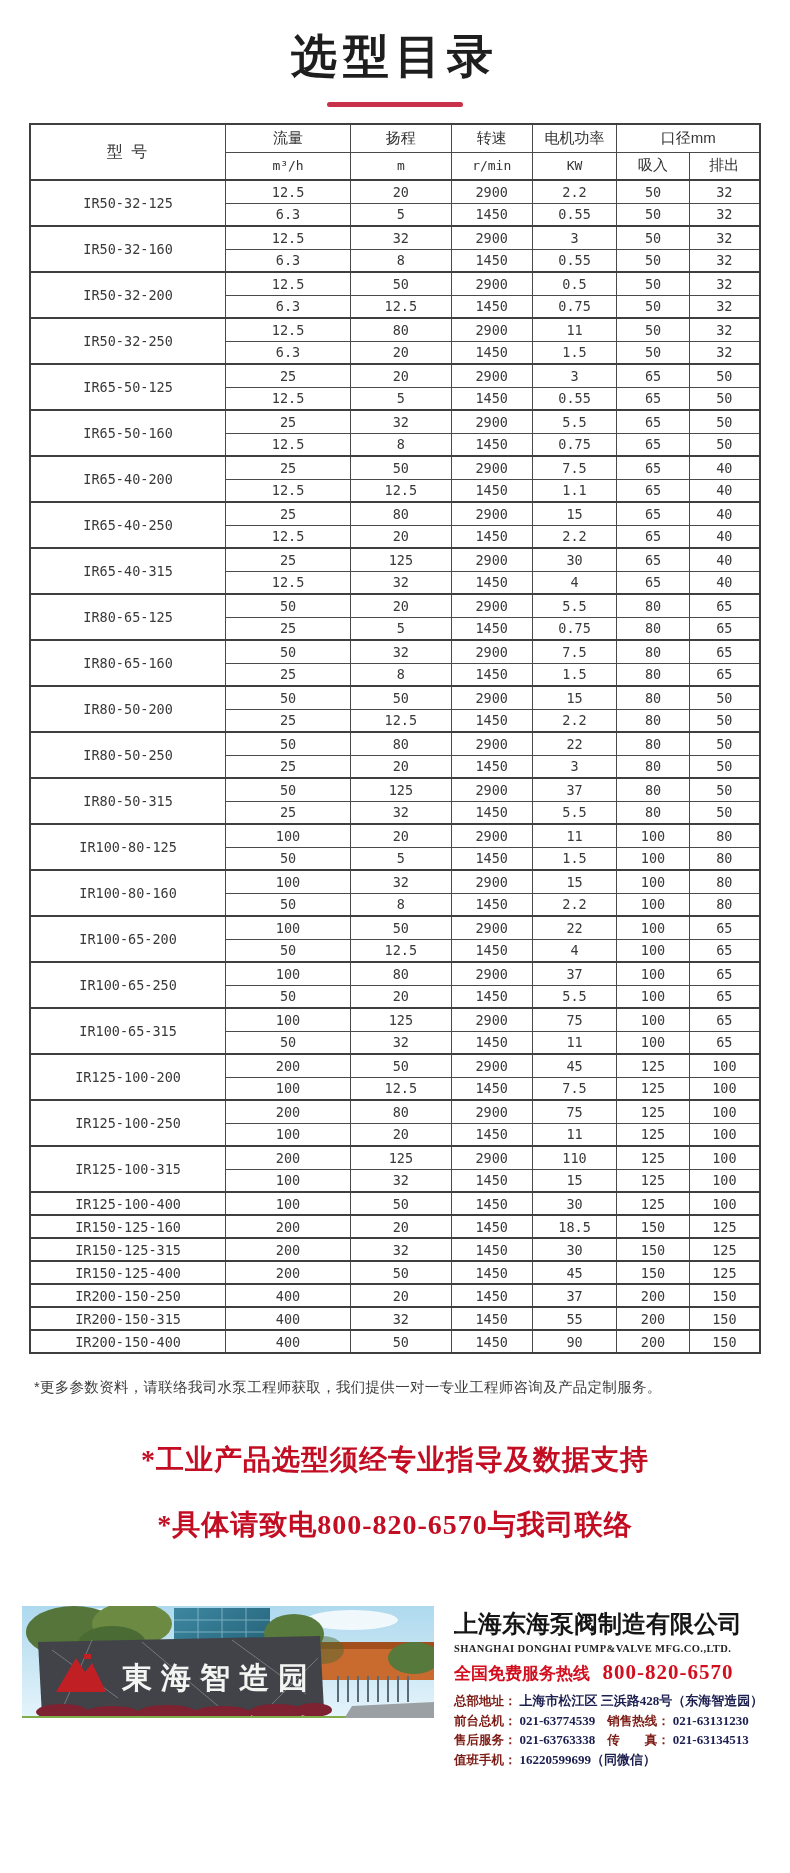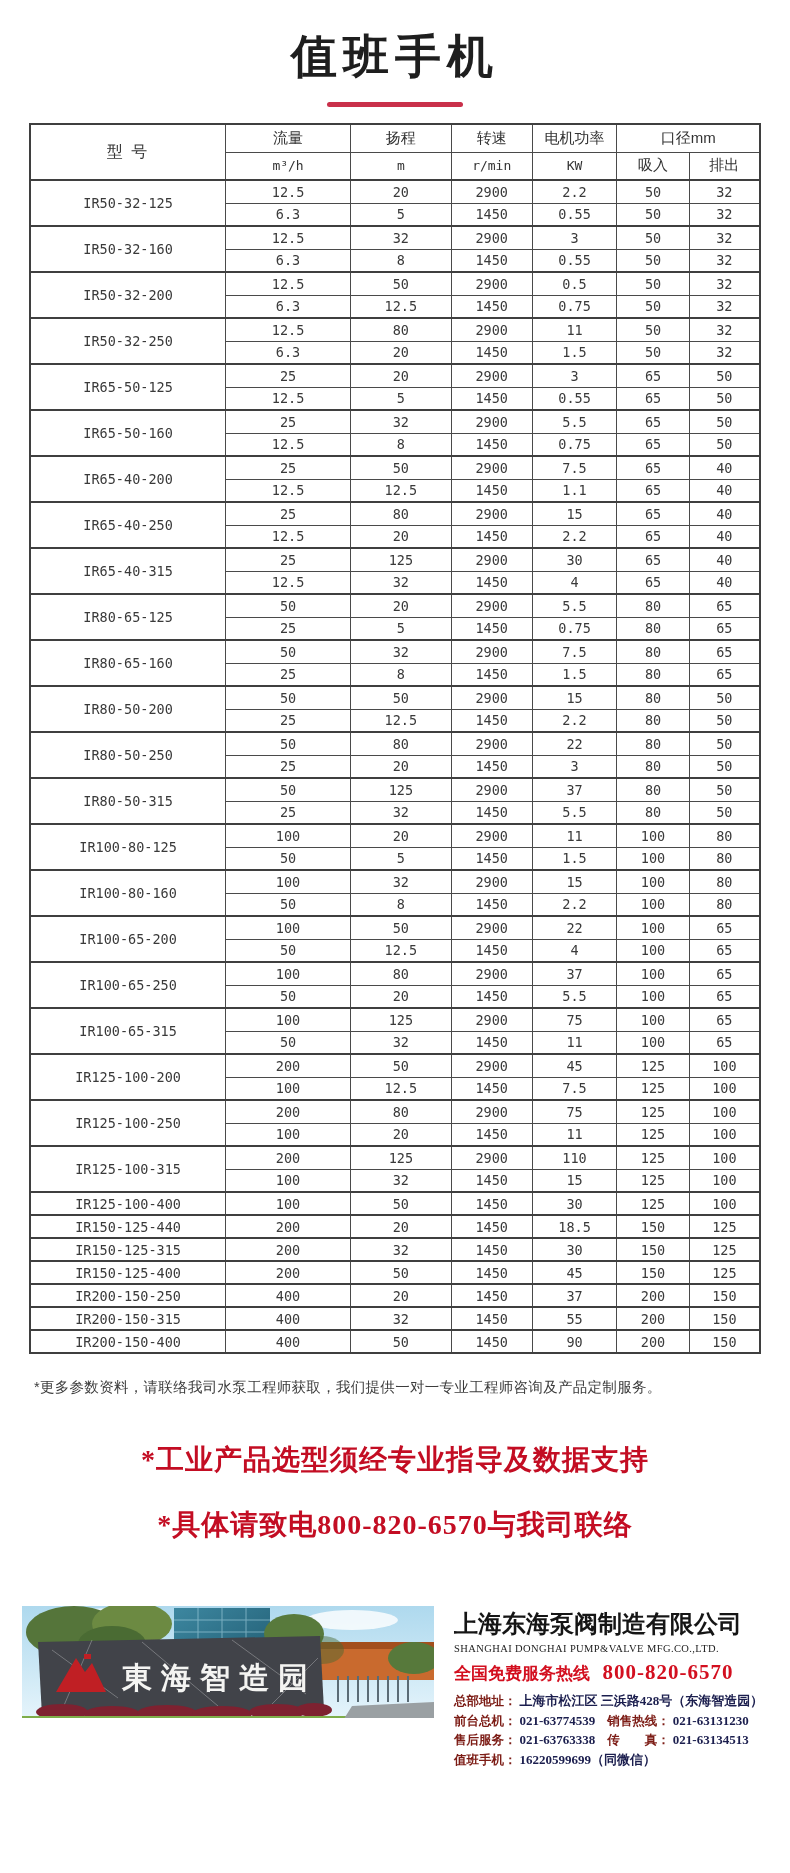--- a/index.html
+++ b/index.html
@@ -68,39 +68,39 @@
     display:flex; flex-direction:row; gap:20px;
   }
   .photo { width:412px; height:112px; flex:0 0 auto; overflow:hidden; }
   .photo svg { display:block; width:412px; height:148px; }
   .company { flex:1 1 auto; padding-top:2px; }
   .cname {
     font-size:24px; font-weight:900; color:#151515; letter-spacing:0px;
     white-space:nowrap;
   }
   .cname-en {
-    margin-top:3px; font-family:"Liberation Serif", serif; font-weight:normal;
+    margin-top:3px; font-family:"Liberation Serif", serif; font-weight:bold;
     font-size:10.5px; color:#222; letter-spacing:0.4px; white-space:nowrap;
   }
   .hotline { margin-top:6px; white-space:nowrap; }
   .hotline .hl-label { color:#d30f1f; font-weight:900; font-size:17px; }
   .hotline .hl-number { color:#d30f1f; font-weight:900; font-size:21px; letter-spacing:1px; margin-left:8px; font-family:"Liberation Serif", serif;}
   .contacts { margin-top:6px; }
   .contact-row { line-height:17.5px; white-space:nowrap; }
   .contact-row .clabel { color:#7c1c15; font-weight:bold; font-size:12.5px; }
   .contact-row .cvalue { color:#1b1e4e; font-weight:bold; font-size:13px; margin-left:3px; font-family:"Liberation Serif", serif; }
   .contact-row .clabel:not(:first-child) { margin-left:12px; }
 </style>
 </head>
 <body>
 
 <div class="page">
 
   <div class="titlebar">
-    <h1>值班手机</h1>
+    <h1>选型目录</h1>
     <div class="title-underline"></div>
   </div>
 
   <table class="spec">
     <colgroup>
       <col style="width:26.8%">
         <col style="width:17.1%">
         <col style="width:13.8%">
       <col style="width:11.1%">
         <col style="width:11.6%">
@@ -503,21 +503,21 @@
         <tr class="group-start">
           <td rowspan="1">IR125-100-400</td>
           <td>100</td>
           <td>50</td>
           <td>1450</td>
           <td>30</td>
           <td>125</td>
           <td>100</td>
         </tr>
         <tr class="group-start">
-          <td rowspan="1">IR150-125-440</td>
+          <td rowspan="1">IR150-125-160</td>
           <td>200</td>
           <td>20</td>
           <td>1450</td>
           <td>18.5</td>
           <td>150</td>
           <td>125</td>
         </tr>
         <tr class="group-start">
           <td rowspan="1">IR150-125-315</td>
           <td>200</td>

